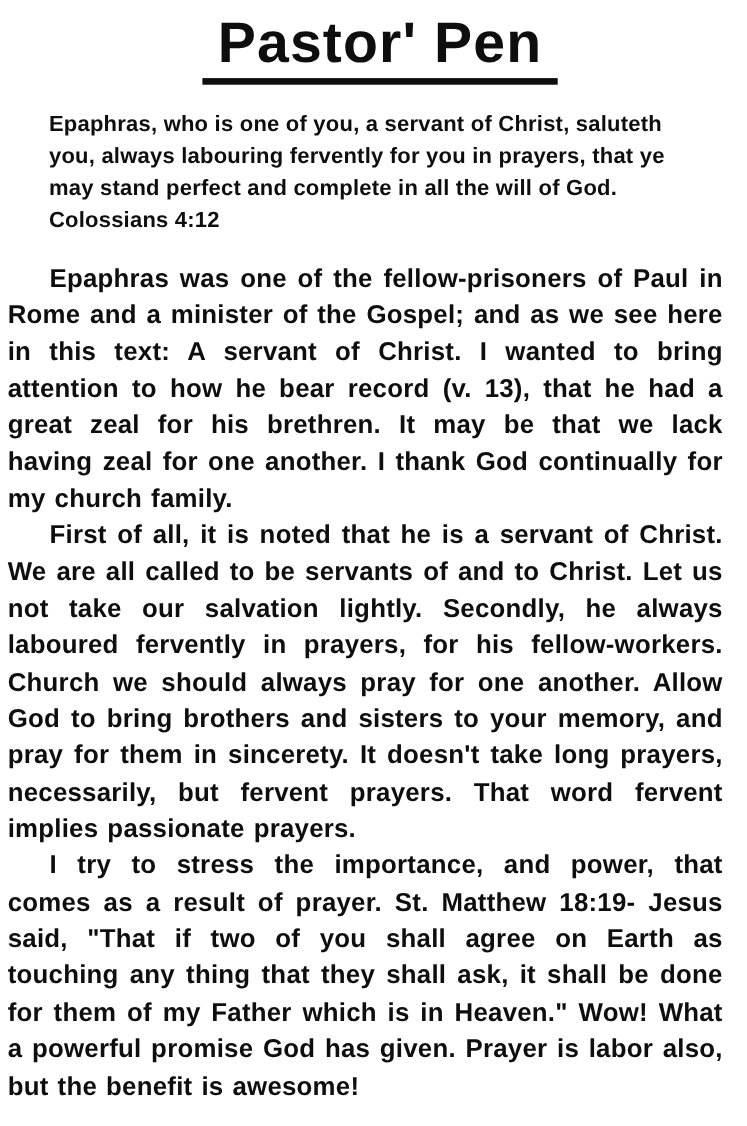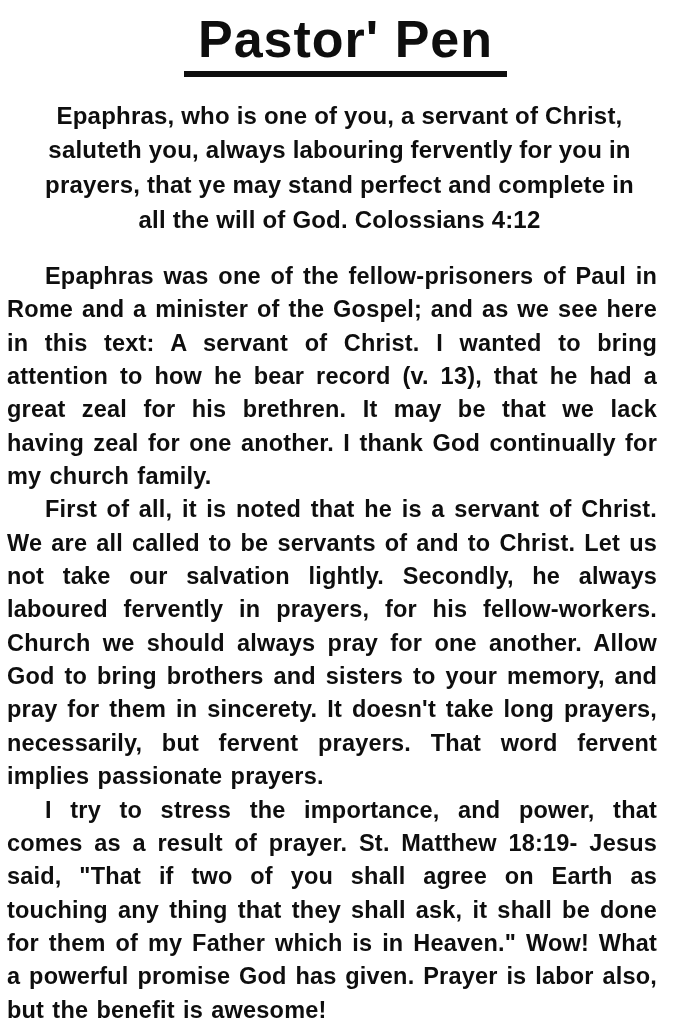--- a/index.html
+++ b/index.html
@@ -27,22 +27,21 @@
     display: inline-block;
     font-size: 52px;
     line-height: 1.05;
     letter-spacing: 1px;
     border-bottom: 6px solid #0e0e0e;
     padding: 0 14px 4px 14px;
   }
   .scripture {
     width: 590px;
     margin: 0 auto 22px auto;
-    text-align: center;
-    font-size: 24px;
+    font-size: 20px;
     line-height: 1.45;
     letter-spacing: 0.2px;
   }
   .body-text {
     margin: 10px 22px 0 7px;
   }
   .body-text p {
     margin: 0;
     font-size: 23.5px;
     line-height: 1.42;

